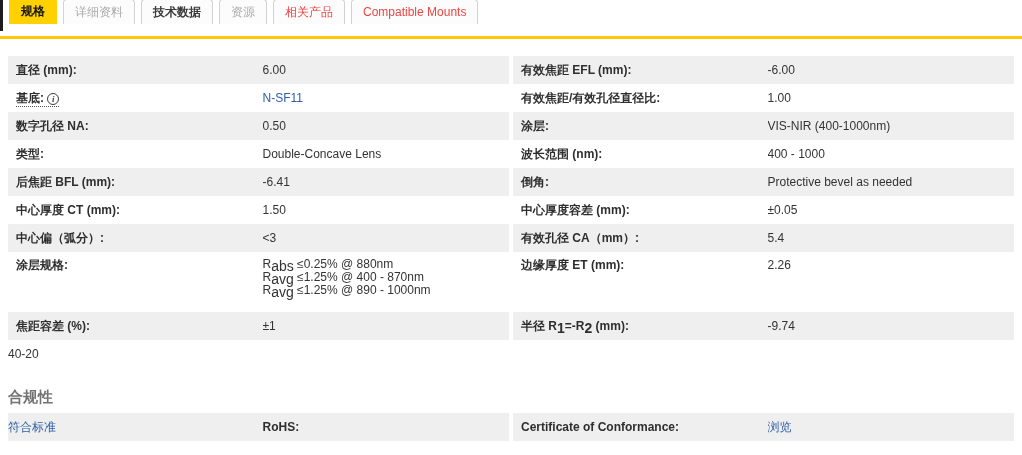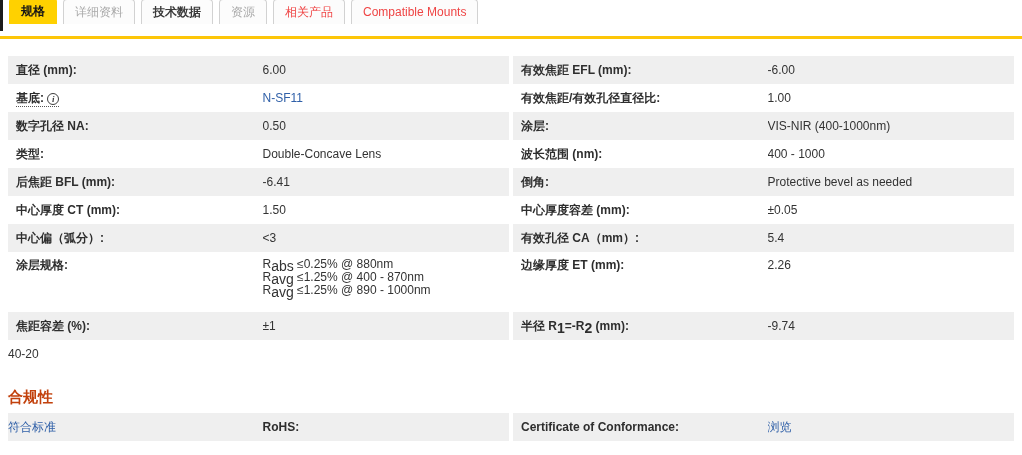--- a/index.html
+++ b/index.html
@@ -67,21 +67,21 @@
     display: inline-block; width: 12px; height: 12px;
     border: 1px solid #3d3d3d; border-radius: 50%;
     font-size: 9px; line-height: 10px; text-align: center;
     font-family: "Liberation Serif", serif; font-style: italic; font-weight: bold;
     color: #3d3d3d; vertical-align: 0px; cursor: pointer;
   }
 
   
   .compliance-heading {
     margin: 20px 8px 6px 8px;
-    font-size: 15px; font-weight: bold; color: #c2410c;
+    font-size: 15px; font-weight: bold; color: #737373;
   }
 </style>
 </head>
 <body>
 
 <div class="edge-bar"></div>
 
 <div class="tabbar">
   <span class="tab active">规格</span>
   <span class="tab muted">详细资料</span>

